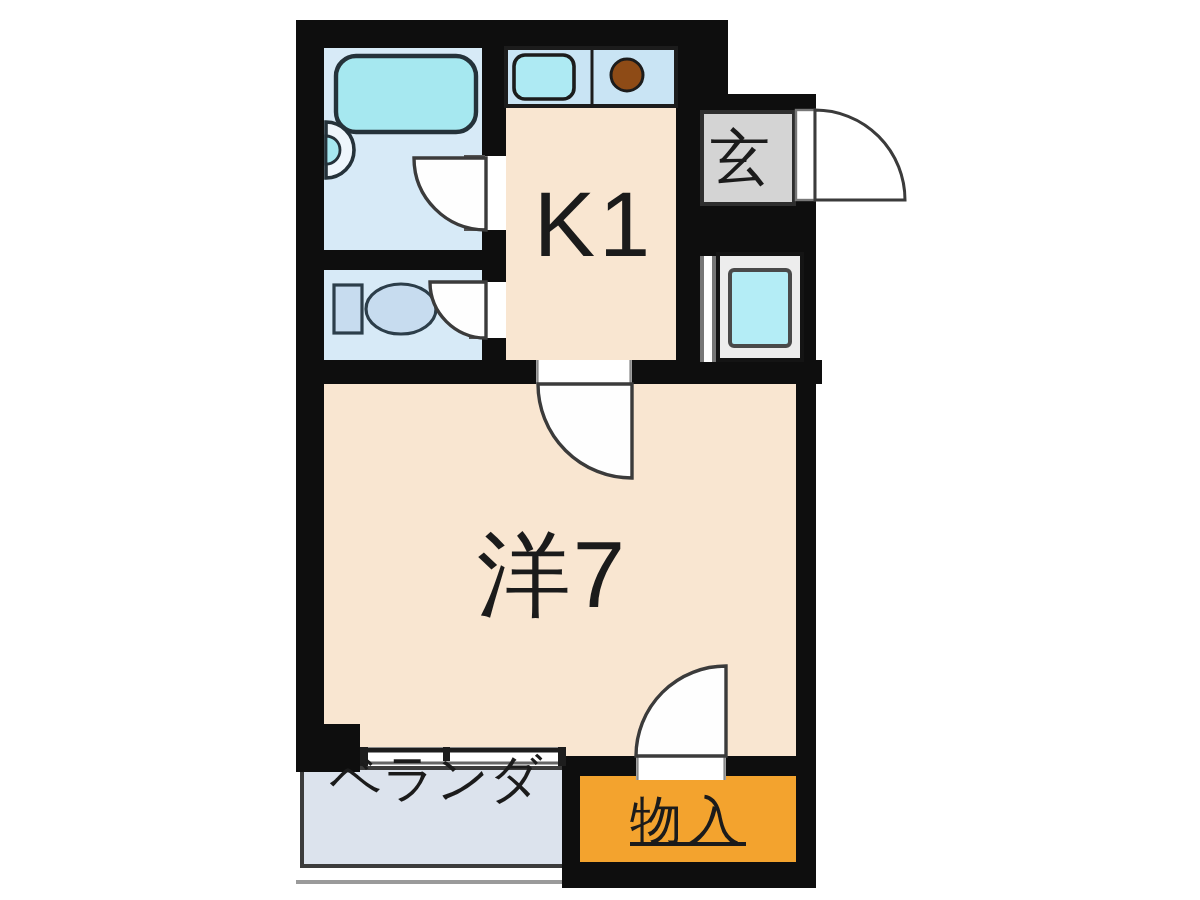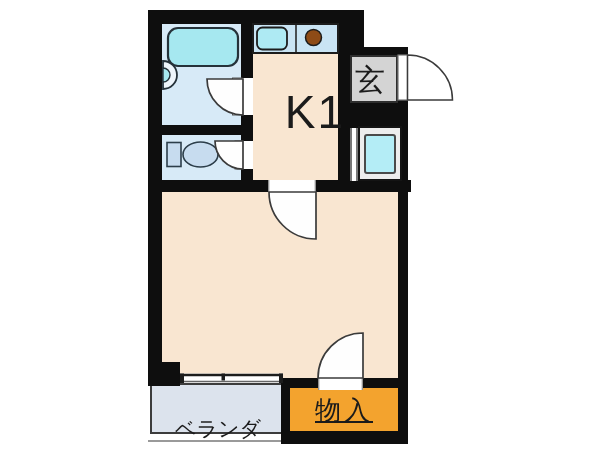--- a/index.html
+++ b/index.html
@@ -103,18 +103,19 @@
     </g>
 
     <g>
       <rect x="318" y="378" width="45" height="12" fill="#ffffff"></rect>
       <line x1="318.7" y1="378" x2="318.7" y2="390" stroke="#888" stroke-width="1.2"></line>
       <line x1="362.3" y1="378" x2="362.3" y2="390" stroke="#888" stroke-width="1.2"></line>
       <path d="M363,378 L363,333 A45,45 0 0 0 318,378 Z" fill="#fefefe" stroke="#3b3b3b" stroke-width="1.7"></path>
     </g>
   </svg>
 
-  <div class="room-label" style="left:315px;top:112px;font-size:46px;letter-spacing:2px;">K1</div>
+  <div class="room-label" style="left:297px;top:112px;font-size:46px;letter-spacing:2px;">K1</div>
   <div class="room-label" style="left:370px;top:80px;font-size:30px;">玄</div>
-  <div class="room-label" style="left:218px;top:428px;font-size:21px;">ベランダ</div>
+  <div class="room-label" style="left:276px;top:287px;font-size:47px;letter-spacing:1px;">洋7</div>
+  <div class="room-label" style="left:218px;top:389px;font-size:26px;">ベランダ</div>
   <div class="room-label" style="left:344px;top:410px;font-size:26px;letter-spacing:3px;text-decoration:underline;">物入</div>
 
 </div>
 
 </body></html>

